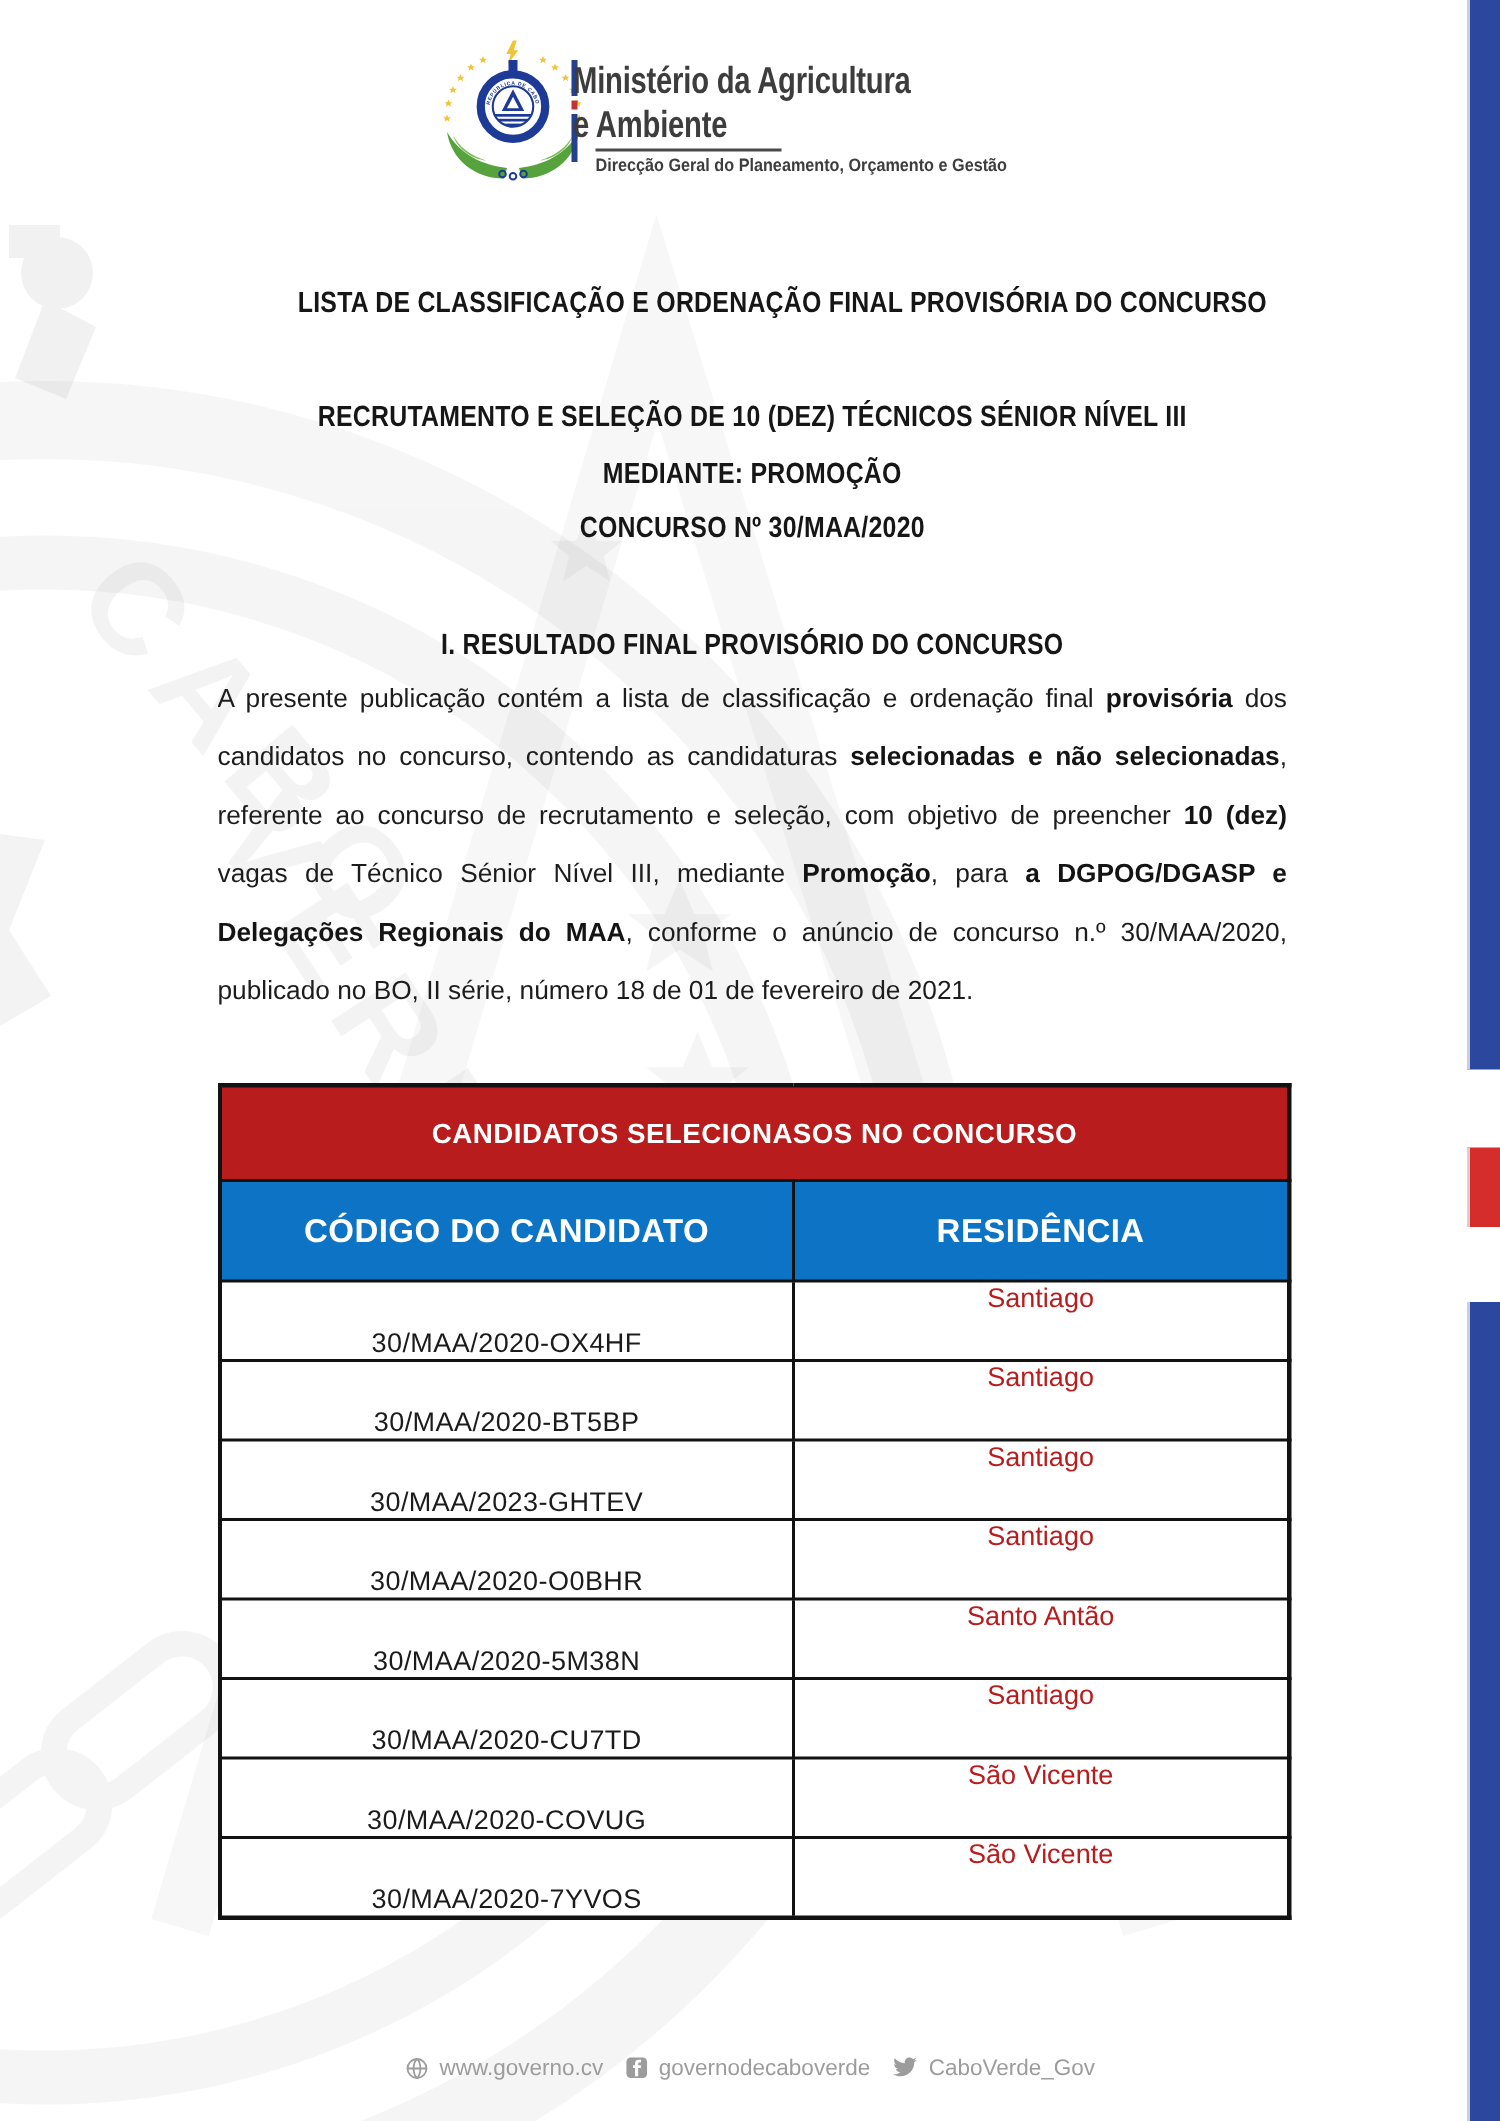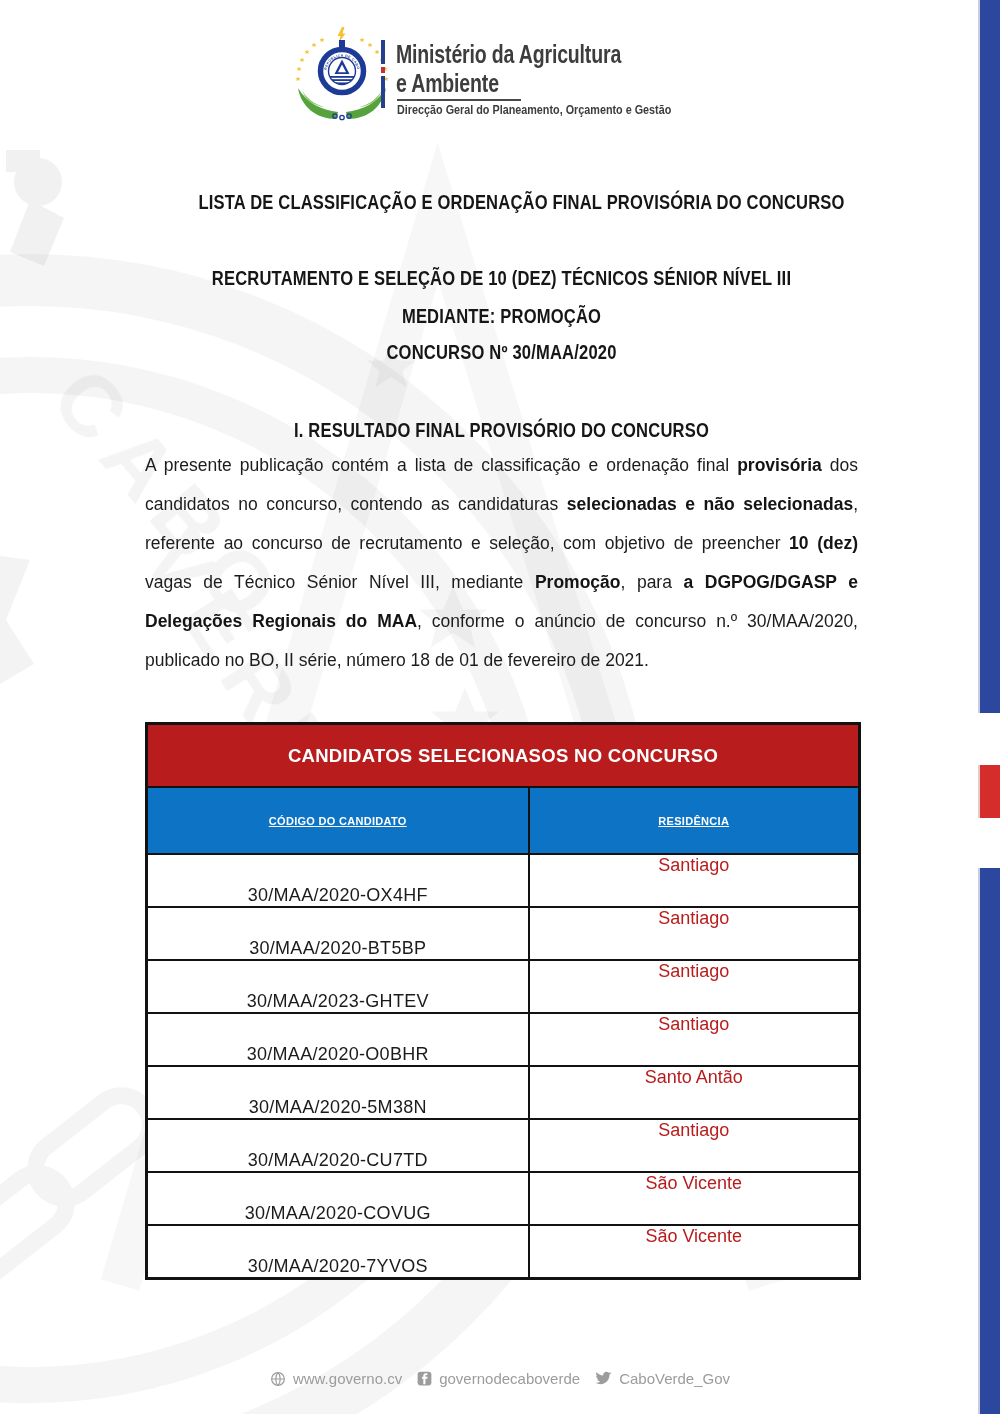--- a/index.html
+++ b/index.html
@@ -20,21 +20,21 @@
   .bar-red-mid{top:765px;height:53px;}
   .bar-blue-bottom{top:868px;height:546px;}
   
   .emblem{position:absolute;left:292px;top:26px;z-index:2;}
   .hdr-divider{position:absolute;left:381px;width:4px;z-index:2;}
   .hdr-divider.b{background:#24408f;}
   .hdr-divider.r{background:#c03434;}
   .dv1{top:40px;height:24px;}
   .dv2{top:67px;height:6px;}
   .dv3{top:76px;height:32px;}
-  .ministry{position:absolute;left:396px;top:40px;z-index:2;color:#3d3d3d;}
+  .ministry{position:absolute;left:382px;top:40px;z-index:2;color:#3d3d3d;}
   .ministry .l1,.ministry .l2{
     font-size:25px;font-weight:bold;line-height:29px;white-space:nowrap;
     transform:scaleX(.78);transform-origin:left center;letter-spacing:-.2px;
   }
   .ministry-underline{position:absolute;left:397px;top:99px;width:124px;height:2px;background:#4a4a4a;z-index:2;}
   .department{
     position:absolute;left:397px;top:103px;z-index:2;color:#3d3d3d;
     font-size:12px;font-weight:bold;white-space:nowrap;
     transform:scaleX(.9);transform-origin:left center;
   }
@@ -61,21 +61,21 @@
   .table-wrap{position:absolute;left:145px;top:722px;z-index:3;}
   table.results{border-collapse:collapse;table-layout:fixed;width:713px;background:#fff;}
   table.results td,table.results th{border:2px solid #121212;padding:0;}
   table.results{border:3px solid #121212;}
   .thead-title td{
     height:61px;background:#b91c1c;color:#ffffff;text-align:center;
     font-size:18.5px;font-weight:bold;letter-spacing:.3px;
   }
   .thead-cols th{
     height:65px;background:#0d73c5;color:#ffffff;text-align:center;
-    font-size:11px;font-weight:bold;letter-spacing:.3px;text-decoration:underline;
+    font-size:22px;font-weight:bold;letter-spacing:.3px;
   }
   td.cell-code{
     height:51px;vertical-align:bottom;text-align:center;
     font-size:18px;letter-spacing:.3px;color:#1b1b1b;padding-bottom:8px;border-radius:17px;
   }
   td.cell-res{
     vertical-align:top;text-align:center;
     font-size:18px;color:#b91c1c;padding-top:7px;
   }
   

